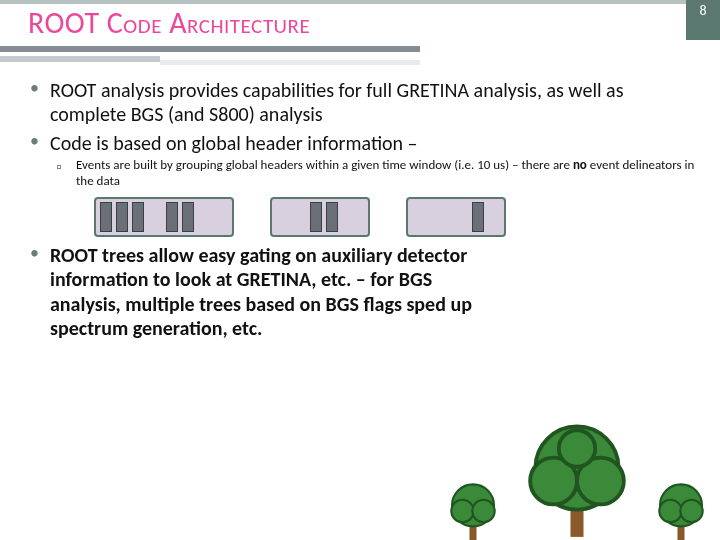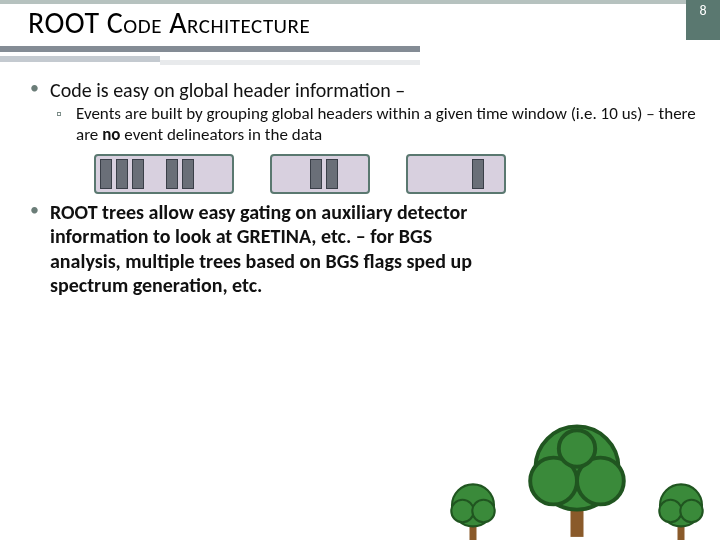--- a/index.html
+++ b/index.html
@@ -16,21 +16,21 @@
     top: 0; left: 0; right: 0;
     height: 48px;
     border-top: 4px solid #b6c2bf;
   }
   .title {
     position: absolute;
     top: 4px;
     left: 28px;
     font-size: 30px;
     font-weight: 400;
-    color: #000000;
+    color: #ec4899;
     font-variant: small-caps;
     letter-spacing: 0.5px;
   }
   .title .root { font-variant: normal; }
   .pagenum-tab {
     position: absolute;
     top: 0; right: 0;
     width: 34px; height: 40px;
     background: #5a7870;
     color: #ffffff;
@@ -67,21 +67,21 @@
   ul.lvl1 { list-style: none; }
   ul.lvl1 > li { position: relative; padding-left: 22px; margin-bottom: 4px; }
   ul.lvl1 > li::before {
     content: "•";
     position: absolute;
     left: 2px; top: 0;
     color: #6b7d78;
     font-size: 18px;
   }
   ul.lvl2 { list-style: none; margin-top: 2px; }
-  ul.lvl2 > li { position: relative; padding-left: 26px; font-size: 17px; margin-bottom: 2px; }
+  ul.lvl2 > li { position: relative; padding-left: 26px; font-size: 13px; margin-bottom: 2px; }
   ul.lvl2 > li::before {
     content: "▫";
     position: absolute;
     left: 6px; top: 0;
     color: #7a8b86;
     font-size: 16px;
   }
   .bold { font-weight: 700; }
   .diagram-row {
     margin: 8px 0 6px 26px;
@@ -124,22 +124,23 @@
 </div>
 <div class="pagenum-tab">
   <span>8</span>
 </div>
 <div class="hr1"></div>
 <div class="hr2"></div>
 <div class="hr-shadow"></div>
 
 <div class="content">
   <ul class="lvl1">
+    <li><span>ROOT analysis provides capabilities for full GRETINA analysis, as well as complete BGS (and S800) analysis</span></li>
     <li>
-      <span>Code is easy on global header information –</span>
+      <span>Code is based on global header information –</span>
       <ul class="lvl2">
         <li>
           <span>Events are built by grouping global headers within a given time window (i.e. 10 us) – there are </span><span class="bold">no</span><span> event delineators in the data</span>
         </li>
       </ul>
       <div class="diagram-row">
         <div class="event-box" style="width:140px;">
           <div class="hdr"></div>
           <div class="hdr"></div>
           <div class="hdr"></div>

